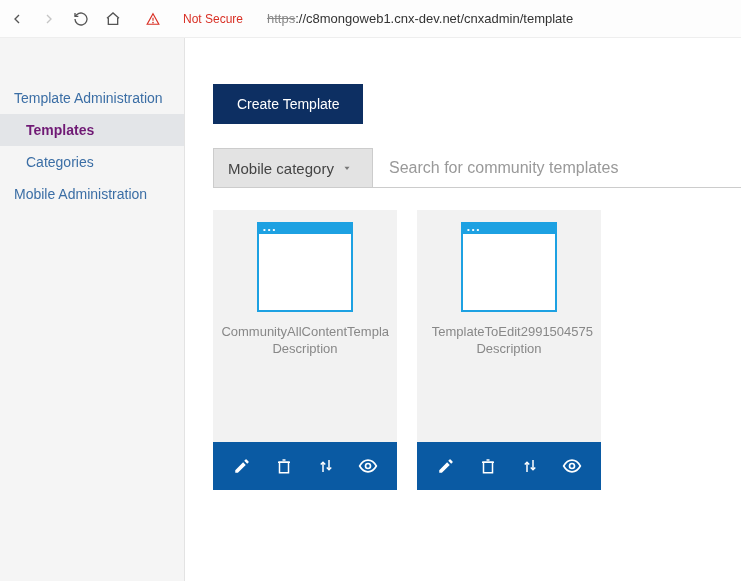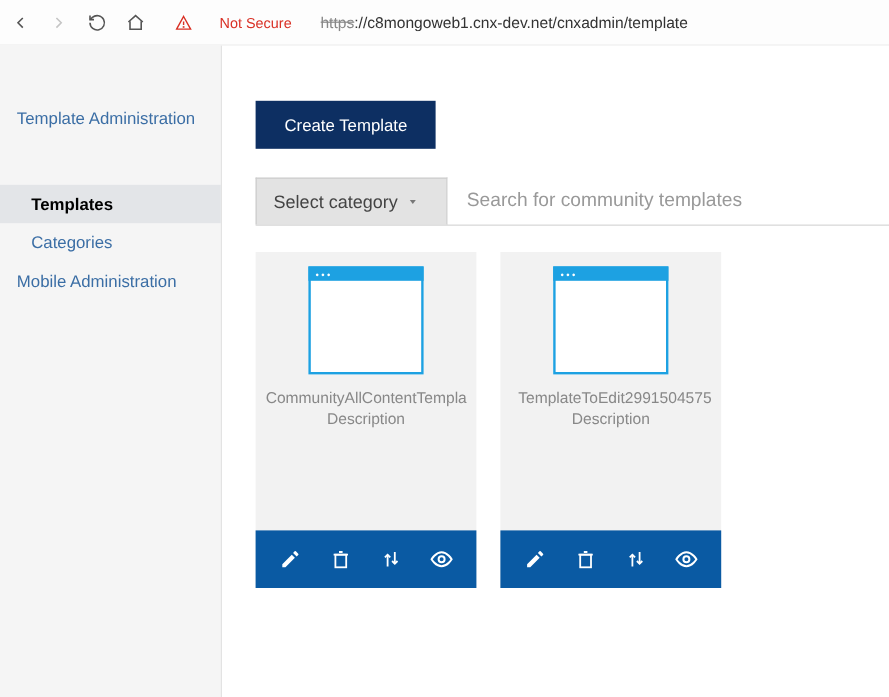--- a/index.html
+++ b/index.html
@@ -62,22 +62,21 @@
   .side-item {
     font-size: 14px;
     color: #3b6ea5;
     padding: 8px 12px 8px 14px;
     cursor: pointer;
   }
   .side-item.sub { padding-left: 26px; }
   .side-item.active {
     background: #e3e5e8;
     font-weight: 600;
-    color: #000000;
-    margin-top: 40px;
+    color: #701a75;
   }
   .main {
     flex: 1;
     padding: 46px 0 0 28px;
     overflow: hidden;
   }
   .create-btn {
     background: #0d2f62;
     color: #fff;
     border: none;
@@ -242,21 +241,21 @@
     <div class="side-item sub active">Templates</div>
     <div class="side-item sub">Categories</div>
     <div class="side-item">Mobile Administration</div>
   </div>
 
   <div class="main">
     <button class="create-btn">Create Template</button>
 
     <div class="filter-row">
       <div class="category-select">
-        <span>Select category</span>
+        <span>Mobile category</span>
         <svg width="10" height="10" viewBox="0 0 24 24" fill="#777">
             <polygon points="6 9 18 9 12 17"></polygon>
           </svg>
       </div>
       <input class="search-input" type="text" placeholder="Search for community templates" style="">
     </div>
 
     <div class="cards">
 
       <div class="card">

